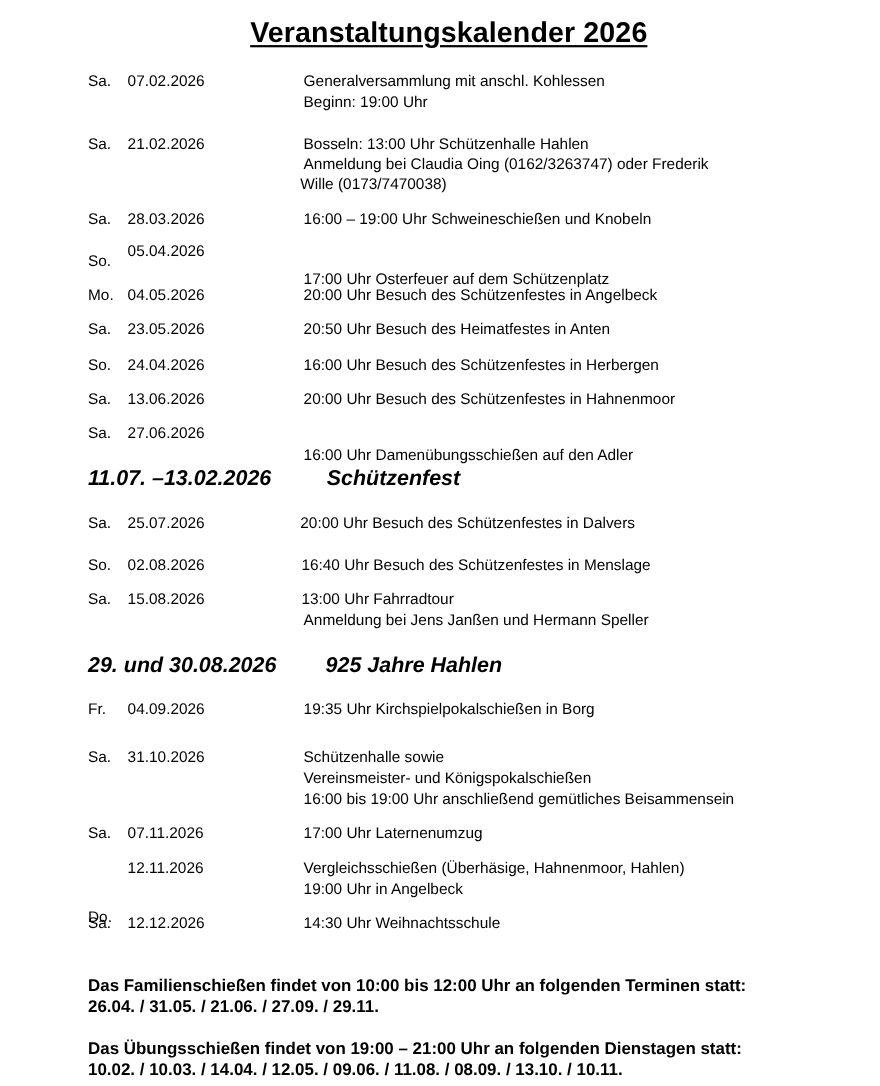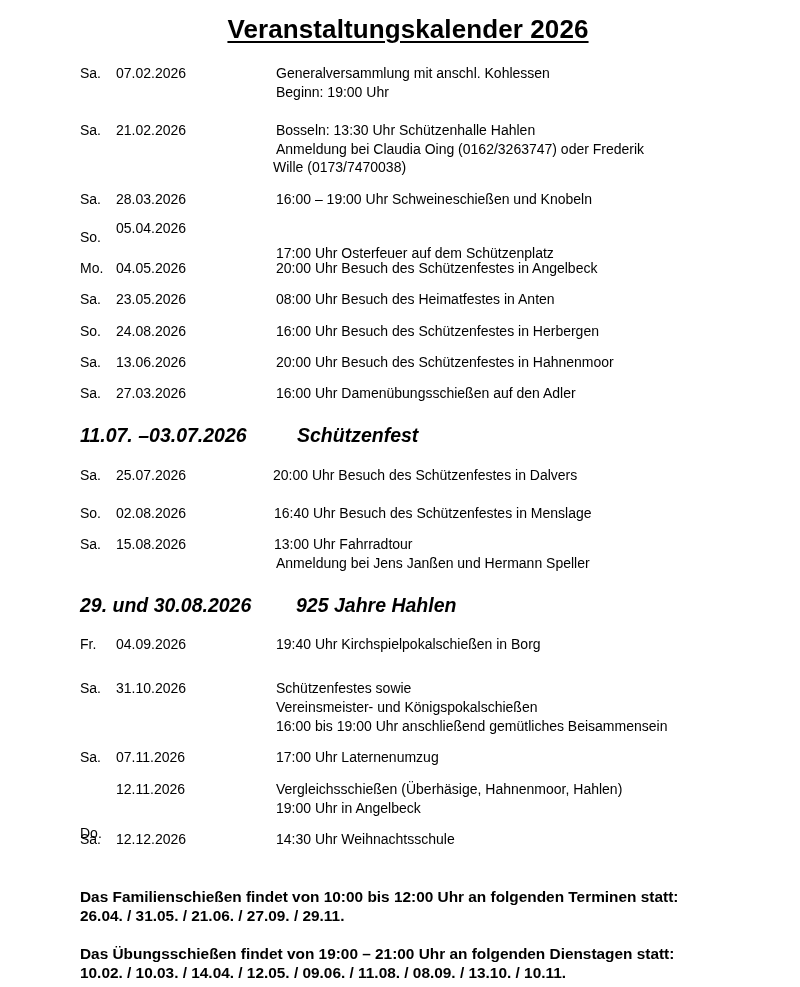--- a/index.html
+++ b/index.html
@@ -23,21 +23,21 @@
 <div>
   <span class="ln day" style="top:64px">Sa.</span>
   <span class="ln date" style="top:64px">07.02.2026</span>
   <span class="ln desc" style="top:64px">Generalversammlung mit anschl. Kohlessen</span>
   <span class="ln desc" style="top:83px">Beginn: 19:00 Uhr</span>
 </div>
 
 <div>
   <span class="ln day" style="top:121px">Sa.</span>
   <span class="ln date" style="top:121px">21.02.2026</span>
-  <span class="ln desc" style="top:121px">Bosseln: 13:30 Uhr Schützenhalle Hahlen</span>
+  <span class="ln desc" style="top:121px">Bosseln: 13:00 Uhr Schützenhalle Hahlen</span>
   <span class="ln desc" style="top:140px">Anmeldung bei Claudia Oing (0162/3263747) oder Frederik</span>
   <span class="ln" style="top:158px; left:273px">Wille (0173/7470038)</span>
 </div>
 
 <div>
   <span class="ln day" style="top:190px">Sa.</span>
   <span class="ln date" style="top:190px">28.03.2026</span>
   <span class="ln desc" style="top:190px">16:00 – 19:00 Uhr Schweineschießen und Knobeln</span>
 </div>
 
@@ -49,43 +49,43 @@
 
 <div>
   <span class="ln day" style="top:259px">Mo.</span>
   <span class="ln date" style="top:259px">04.05.2026</span>
   <span class="ln desc" style="top:259px">20:00 Uhr Besuch des Schützenfestes in Angelbeck</span>
 </div>
 
 <div>
   <span class="ln day" style="top:290px">Sa.</span>
   <span class="ln date" style="top:290px">23.05.2026</span>
-  <span class="ln desc" style="top:290px">08:00 Uhr Besuch des Heimatfestes in Anten</span>
+  <span class="ln desc" style="top:290px">20:50 Uhr Besuch des Heimatfestes in Anten</span>
 </div>
 
 <div>
   <span class="ln day" style="top:322px">So.</span>
-  <span class="ln date" style="top:322px">24.08.2026</span>
+  <span class="ln date" style="top:322px">24.04.2026</span>
   <span class="ln desc" style="top:322px">16:00 Uhr Besuch des Schützenfestes in Herbergen</span>
 </div>
 
 <div>
   <span class="ln day" style="top:353px">Sa.</span>
   <span class="ln date" style="top:353px">13.06.2026</span>
   <span class="ln desc" style="top:353px">20:00 Uhr Besuch des Schützenfestes in Hahnenmoor</span>
 </div>
 
 <div>
   <span class="ln day" style="top:384px">Sa.</span>
-  <span class="ln date" style="top:384px">27.03.2026</span>
-  <span class="ln desc" style="top:384px">16:00 Uhr Damenübungsschießen auf den Adler</span>
+  <span class="ln date" style="top:384px">27.06.2026</span>
+  <span class="ln desc" style="top:404px">16:00 Uhr Damenübungsschießen auf den Adler</span>
 </div>
 
 <div>
-  <span class="hl" style="top:423px; left:80px">11.07. –03.07.2026</span>
+  <span class="hl" style="top:423px; left:80px">11.07. –13.02.2026</span>
   <span class="hl" style="top:423px; left:297px">Schützenfest</span>
 </div>
 
 <div>
   <span class="ln day" style="top:466px">Sa.</span>
   <span class="ln date" style="top:466px">25.07.2026</span>
   <span class="ln" style="top:466px; left:273px">20:00 Uhr Besuch des Schützenfestes in Dalvers</span>
 </div>
 
 <div>
@@ -102,27 +102,27 @@
 </div>
 
 <div>
   <span class="hl" style="top:593px; left:80px">29. und 30.08.2026</span>
   <span class="hl" style="top:593px; left:296px">925 Jahre Hahlen</span>
 </div>
 
 <div>
   <span class="ln day" style="top:635px">Fr.</span>
   <span class="ln date" style="top:635px">04.09.2026</span>
-  <span class="ln desc" style="top:635px">19:40 Uhr Kirchspielpokalschießen in Borg</span>
+  <span class="ln desc" style="top:635px">19:35 Uhr Kirchspielpokalschießen in Borg</span>
 </div>
 
 <div>
   <span class="ln day" style="top:679px">Sa.</span>
   <span class="ln date" style="top:679px">31.10.2026</span>
-  <span class="ln desc" style="top:679px">Schützenfestes sowie</span>
+  <span class="ln desc" style="top:679px">Schützenhalle sowie</span>
   <span class="ln desc" style="top:698px">Vereinsmeister- und Königspokalschießen</span>
   <span class="ln desc" style="top:717px">16:00 bis 19:00 Uhr anschließend gemütliches Beisammensein</span>
 </div>
 
 <div>
   <span class="ln day" style="top:748px">Sa.</span>
   <span class="ln date" style="top:748px">07.11.2026</span>
   <span class="ln desc" style="top:748px">17:00 Uhr Laternenumzug</span>
 </div>
 

